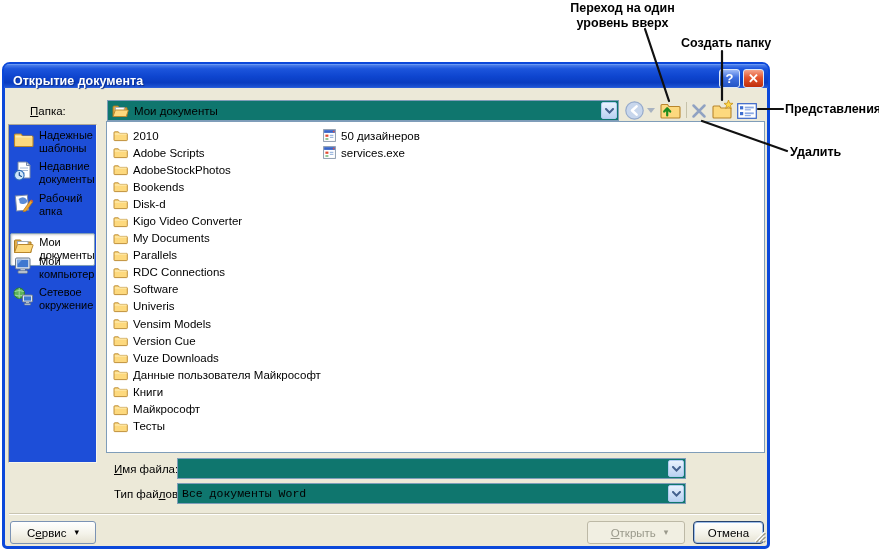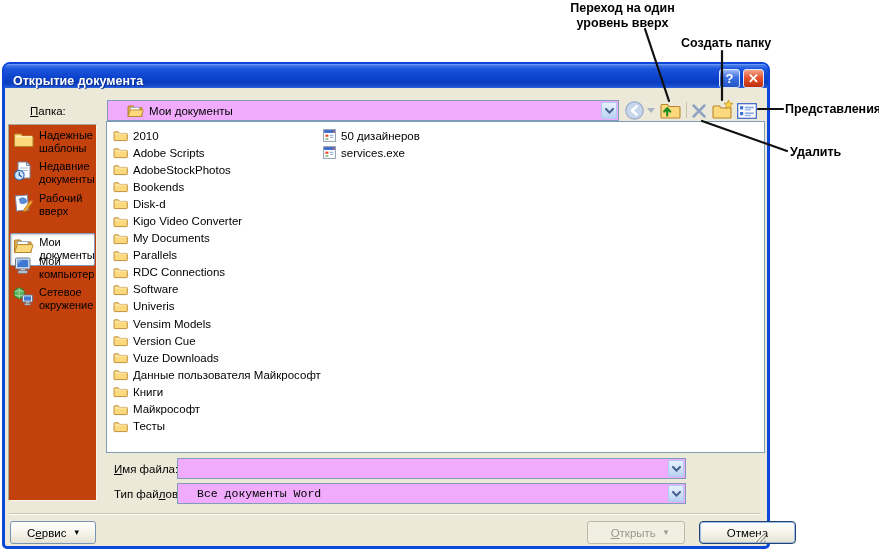--- a/index.html
+++ b/index.html
@@ -41,40 +41,40 @@
   .tb-help  { background:linear-gradient(180deg,#9EBBF8,#3E6FE0 45%,#2354C4); }
   .tb-close { background:linear-gradient(180deg,#F6A58B,#E4552E 45%,#BE2E0C); }
 
   .dbody { position:absolute; left:0; top:23px; right:0; bottom:0; font-size:11.5px; }
 
   .lbl { position:absolute; white-space:nowrap; }
   .accel { text-decoration:underline; text-underline-offset:1px; }
 
   
   .combo {
-    position:absolute; background:#f0abfc; border:1px solid #7F9DB9;
-    display:flex; align-items:center; padding-left:19px; overflow:hidden;
+    position:absolute; background:#0f766e; border:1px solid #7F9DB9;
+    display:flex; align-items:center; padding-left:4px; overflow:hidden;
   }
   .combo .ctext { white-space:nowrap; }
   .combo .arrowbtn {
     position:absolute; right:1px; top:1px; bottom:1px; width:16px;
     background:linear-gradient(180deg,#E9F2FD 0%,#D0E1F8 50%,#BAD2F2 100%);
     border:1px solid #AFCBF0; border-radius:2px;
     display:flex; align-items:center; justify-content:center; cursor:pointer;
   }
   .cicon { margin-right:5px; display:flex; }
 
   
   .ticon { position:absolute; display:flex; align-items:center; justify-content:center; cursor:pointer; }
   .tsep { position:absolute; width:1px; background:#C6C2AA; }
 
   
   .sidebar {
-    position:absolute; left:3px; top:36px; width:89px; height:377px;
-    background:#c2410c; border:1px solid #ACA899;
+    position:absolute; left:3px; top:36px; width:89px; height:339px;
+    background:#1d4ed8; border:1px solid #ACA899;
     border-right-color:#F7F5EC; border-bottom-color:#F7F5EC;
   }
   .side-item {
     position:absolute; left:1px; width:85px; height:30px;
     display:flex; gap:4px; padding:2px 0 0 3px; cursor:pointer;
   }
   .side-item .sicon { flex:0 0 22px; display:flex; padding-top:1px; }
   .side-item .txt { font-size:11px; line-height:13px; }
   .side-item.selected {
     background:#fff; border:1px solid #7F9DB9; border-radius:2px;
@@ -237,21 +237,21 @@
           <span class="sicon">
             <svg width="21" height="20" viewBox="0 0 21 20">
               <rect x="3" y="2.5" width="12" height="15" fill="#FFF" stroke="#7A89A8" transform="rotate(-5 9 10)"></rect>
               <path d="M5.5 6 Q11 2 14 7 Q15 10 10.5 11 Q6 11.5 6.5 8 Z" fill="#3E78D0" opacity="0.85"></path>
               <path d="M11 16.5 L17.5 7.5 L19.6 9 L13.2 18 L10.2 18.7 Z" fill="#F0A830" stroke="#B87818" stroke-width="0.8"></path>
               <path d="M17.5 7.5 L19.6 9 L20.3 8 L18.2 6.6 Z" fill="#E05A30"></path>
             </svg>
           </span>
           <span class="txt">
             <div>Рабочий</div>
-              <div>вверх</div>
+              <div>апка</div>
           </span>
         </div>
         <div class="side-item selected" style="top:108px;justify-content:center;">
           <span class="sicon">
             <svg width="21" height="18" viewBox="0 0 21 18">
               <path d="M1.5 4 Q1.5 3 2.5 3 L7.5 3 L9 5 L18 5 L18 15.5 L1.5 15.5 Z" fill="#E2AC49" stroke="#A87C20" stroke-width="1"></path>
               <rect x="4.5" y="4.5" width="10.5" height="8.5" fill="#FFF" stroke="#9AA8B8" stroke-width="0.9"></rect>
               <path d="M1.5 15.5 L4.2 8.2 Q4.4 7.5 5.2 7.5 L19.3 7.5 Q20.3 7.5 20 8.4 L17.8 14.7 Q17.5 15.5 16.7 15.5 Z" fill="#FDD97E" stroke="#B8862C" stroke-width="1"></path>
             </svg>
           </span>
@@ -517,21 +517,21 @@
       <div class="divider"></div>
 
       <div class="btn" style="left:5px; top:433px; width:86px;">
         <span><span>С</span><span class="accel">е</span><span>рвис</span></span>
         <span class="caret">▾</span>
       </div>
       <div class="btn disabled" style="left:582px; top:433px; width:98px;padding-left:7px;">
         <span><span class="accel">О</span><span>ткрыть</span></span>
         <span class="caret">▾</span>
       </div>
-      <div class="btn default" style="left:688px; top:433px; width:97px;margin-left:6px;">
+      <div class="btn default" style="left:688px; top:433px; width:71px;">
         <span>Отмена</span>
       </div>
 
       <span class="grip">
         <svg width="13" height="13" viewBox="0 0 13 13">
           <g stroke-width="1.5" stroke-linecap="round">
             <path d="M11 2.6 L2.6 11" stroke="#FFFFFF"></path>
               <path d="M12 3.6 L3.6 12" stroke="#A39F8A"></path>
             <path d="M11 6.4 L6.4 11" stroke="#FFFFFF"></path>
               <path d="M12 7.4 L7.4 12" stroke="#A39F8A"></path>

